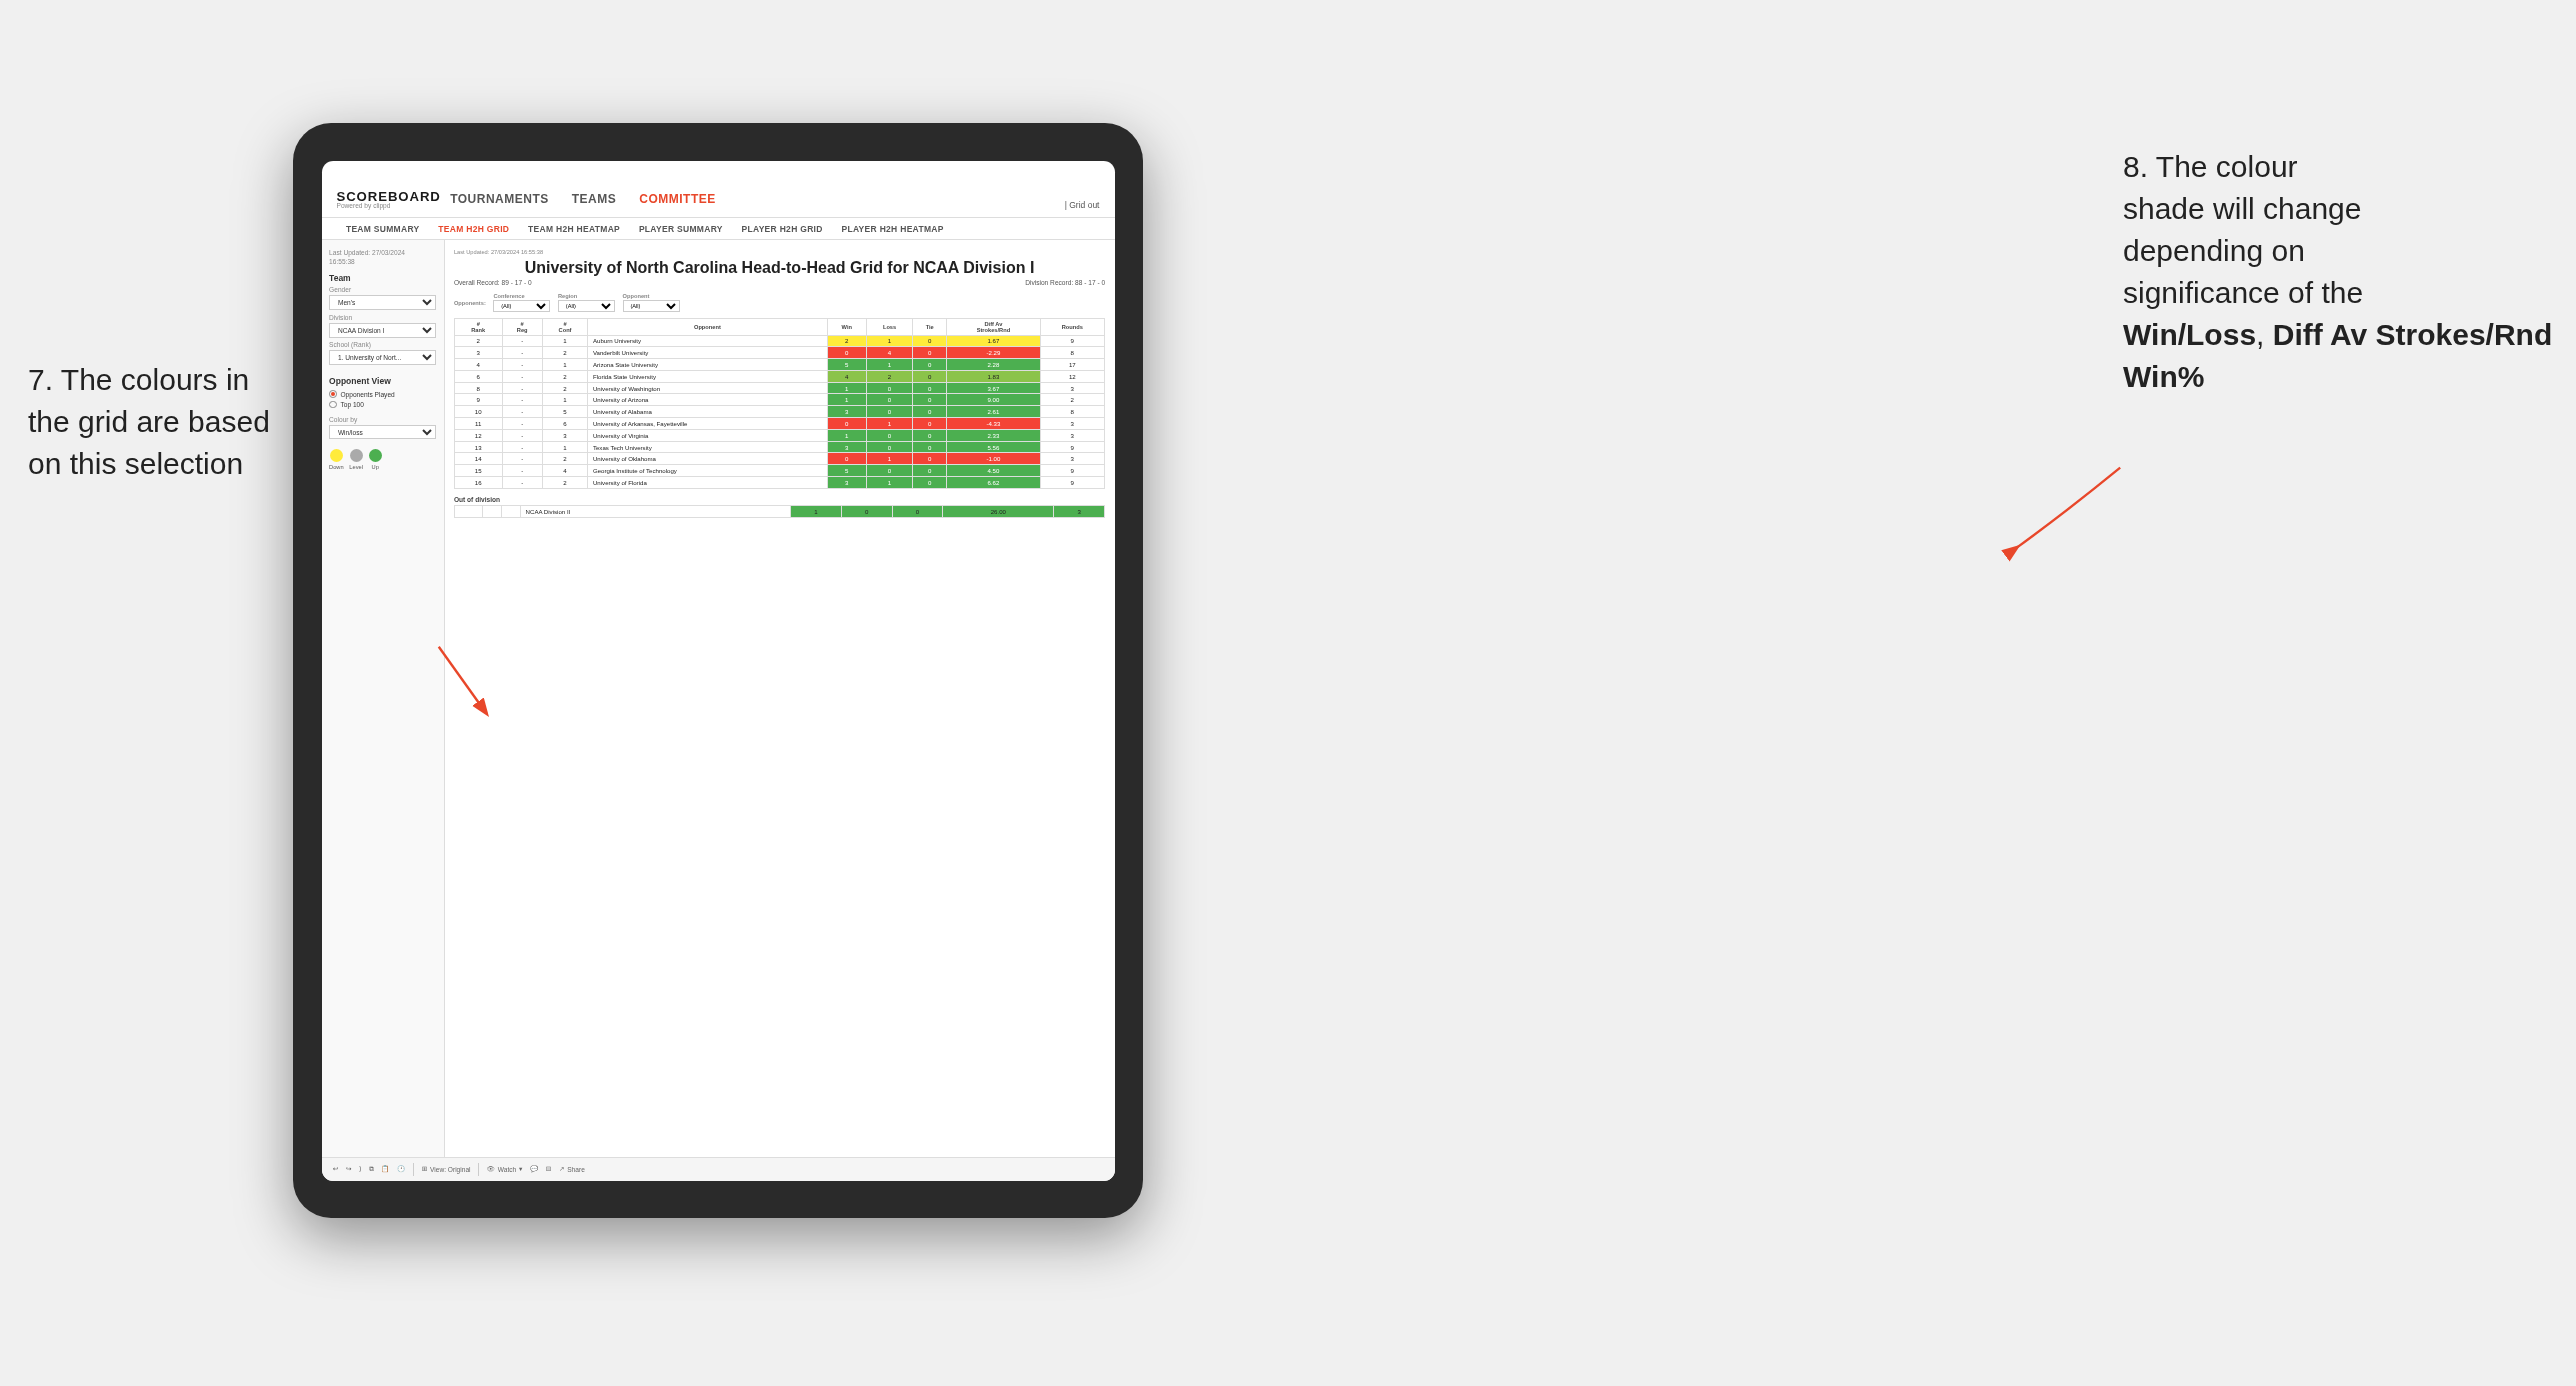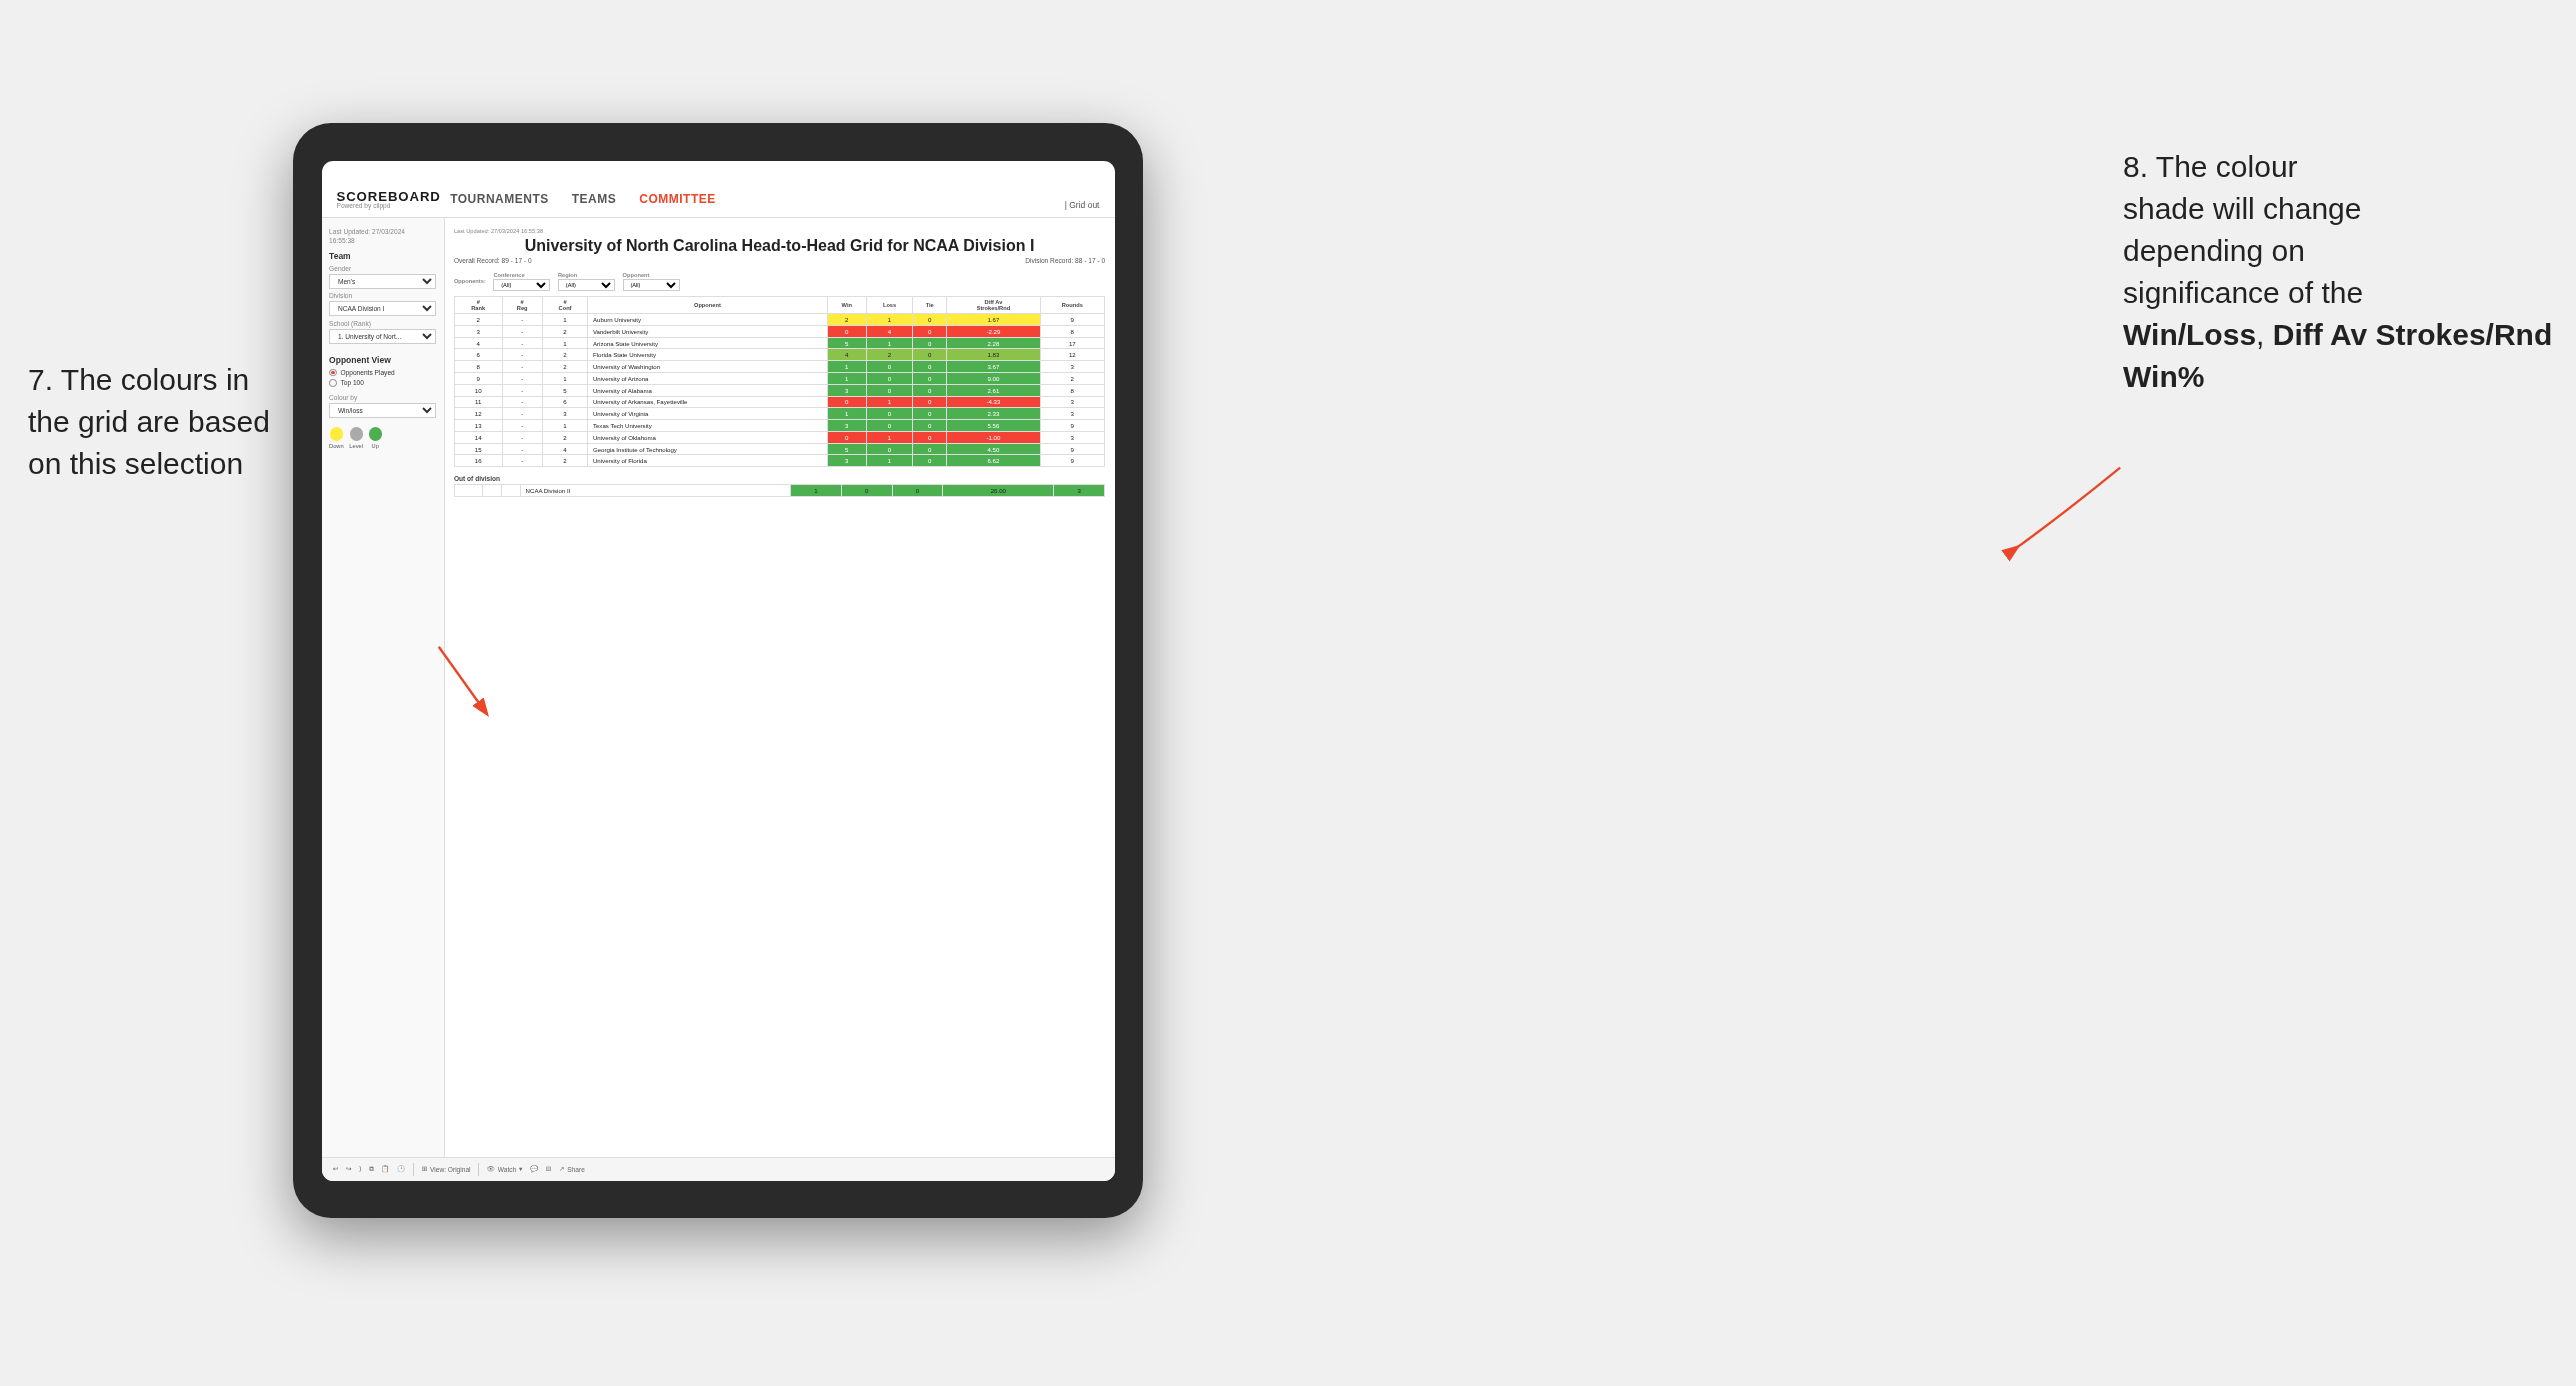--- a/index.html
+++ b/index.html
@@ -396,20 +396,28 @@
       <div class="nav-items">
         <span class="nav-item">TOURNAMENTS</span>
         <span class="nav-item">TEAMS</span>
         <span class="nav-item active">COMMITTEE</span>
       </div>
       <span class="sign-out">
         | <span>Grid out</span>
       </span>
     </div>
 
+    <div class="sub-nav">
+      <span class="sub-tab">TEAM SUMMARY</span>
+      <span class="sub-tab active">TEAM H2H GRID</span>
+      <span class="sub-tab">TEAM H2H HEATMAP</span>
+      <span class="sub-tab">PLAYER SUMMARY</span>
+      <span class="sub-tab">PLAYER H2H GRID</span>
+      <span class="sub-tab">PLAYER H2H HEATMAP</span>
+    </div>
 
     <div class="main-content">
 
       <div class="left-panel">
         <div class="panel-label">Last Updated: 27/03/2024</div>
         <div class="panel-label">16:55:38</div>
 
         <div class="panel-section-title">Team</div>
 
         <div class="panel-label">Gender</div>

